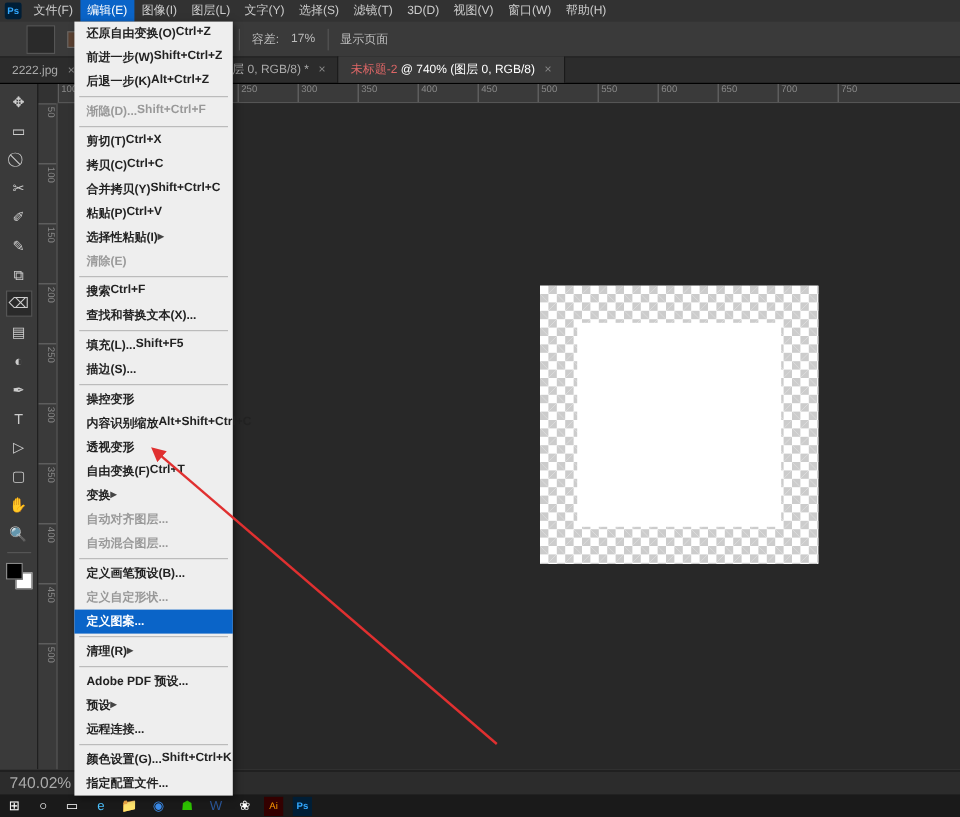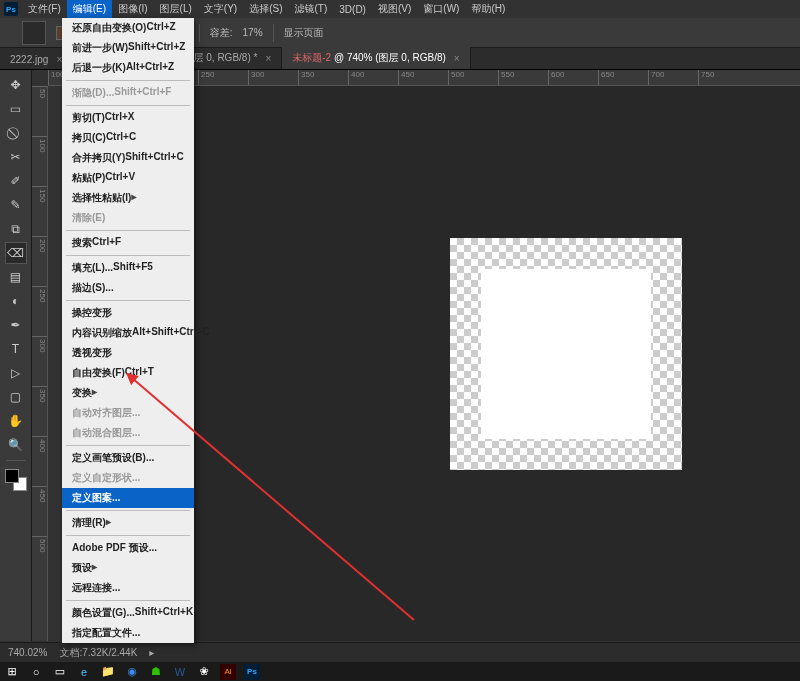--- a/index.html
+++ b/index.html
@@ -56,21 +56,21 @@
   z-index: 100;
 }
 .dropdown .item { display: flex; justify-content: flex-start; padding: 3px 10px; cursor: default; white-space: nowrap; font-weight: bold; }
 .dropdown .item .arrow { color: #444; }
 .dropdown .item.highlight { background: #0a64c8; color: #fff; }
 .dropdown .item.disabled { color: #999; }
 .dropdown .sep { height: 1px; background: #bbb; margin: 2px 4px; }
 
 .red-arrow { position: absolute; z-index: 200; left: 124px; top: 370px; pointer-events: none; }
 
-.statusbar { position: absolute; bottom: 19px; left: 0; right: 0; height: 20px; background: #2c2c2c; display: flex; align-items: center; font-size: 10px; color: #aaa; padding: 0 8px; gap: 12px; border-top: 1px solid #1a1a1a; }
+.statusbar { position: absolute; bottom: 19px; left: 0; right: 0; height: 20px; background: #2c2c2c; display: flex; align-items: center; font-size: 13px; color: #aaa; padding: 0 8px; gap: 12px; border-top: 1px solid #1a1a1a; }
 
 .taskbar { position: absolute; bottom: 0; left: 0; right: 0; height: 19px; background: #1a1a1a; display: flex; align-items: center; gap: 8px; padding: 0 4px; }
 .taskbar .tb-icon { width: 16px; height: 16px; display: flex; align-items: center; justify-content: center; color: #fff; font-size: 11px; }
 .taskbar .win { color: #fff; }
 .taskbar .ai { background: #330000; color: #ff9a00; font-size: 8px; font-weight: normal; }
 .taskbar .ps { background: #001e36; color: #31a8ff; font-size: 8px; font-weight: bold; }
 
 svg.lock { width: 10px; height: 10px; }
 
 .opt-swatch { width: 40px; height: 14px; background: #5a4030; border: 1px solid #666; }
@@ -225,20 +225,23 @@
       <span class="arrow">▸</span>
     </div>
     <div class="item disabled">
       <span>清除(E)</span>
     </div>
     <div class="sep"></div>
     <div class="item">
       <span>搜索</span>
       <span>Ctrl+F</span>
     </div>
+    <div class="item">
+      <span>查找和替换文本(X)...</span>
+    </div>
     <div class="sep"></div>
     <div class="item">
       <span>填充(L)...</span>
       <span>Shift+F5</span>
     </div>
     <div class="item">
       <span>描边(S)...</span>
     </div>
     <div class="sep"></div>
     <div class="item">

